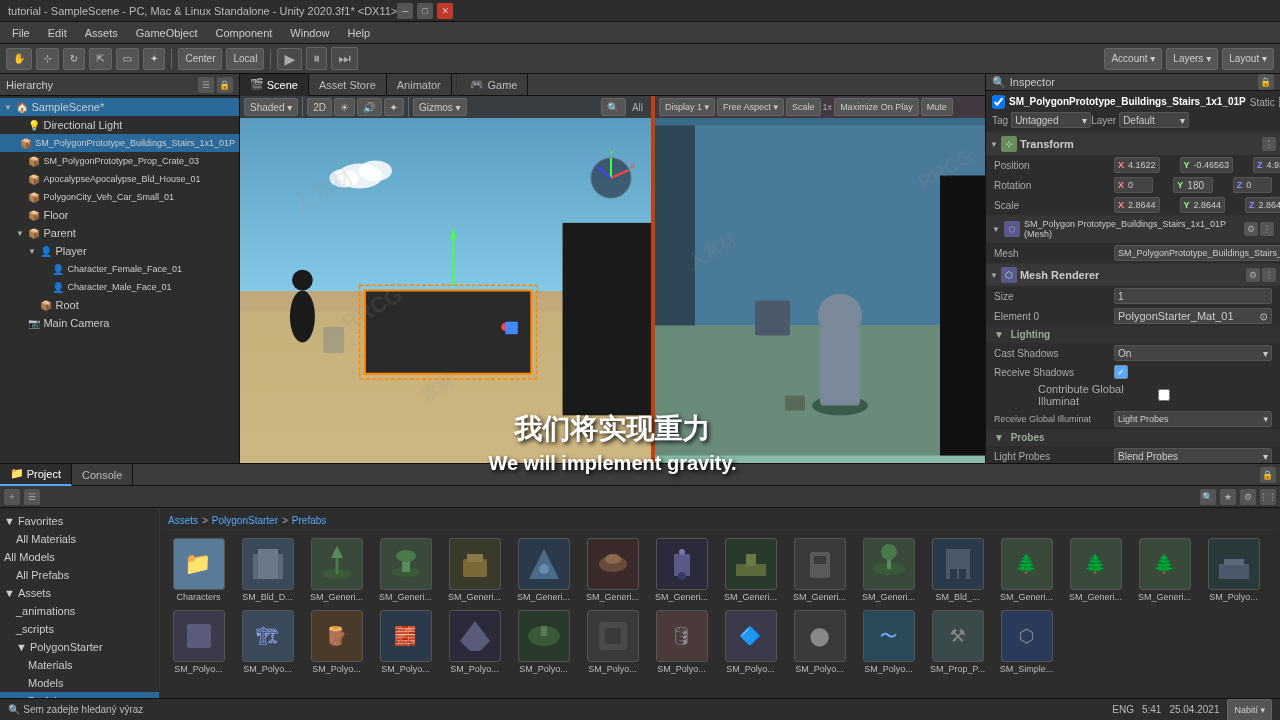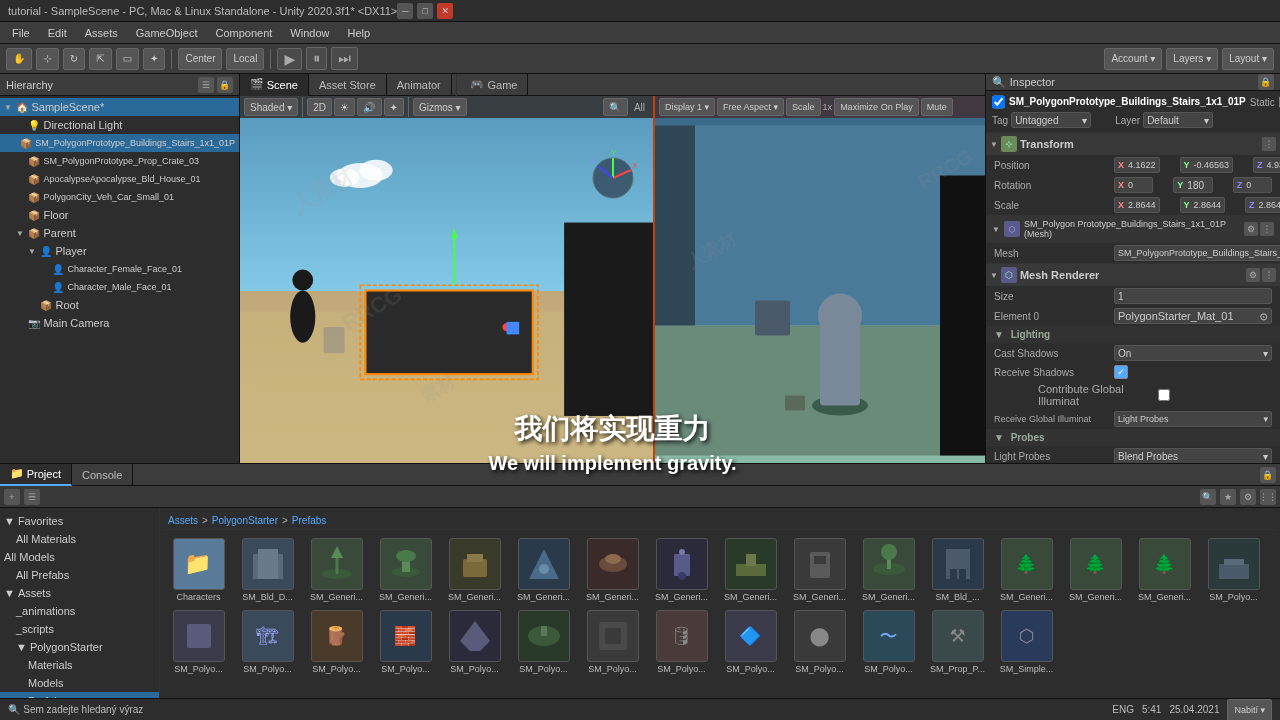--- a/index.html
+++ b/index.html
@@ -78,21 +78,21 @@
     .viewport-tab {
       height: 22px; padding: 0 10px; display: flex; align-items: center; font-size: 11px;
       color: #bbb; cursor: pointer; border-right: 1px solid #111; gap: 3px;
     }
     .viewport-tab.active { background: #2a2a2a; color: #fff; }
     #viewport-body { display: flex; flex: 1; }
 
     
     #scene-view {
       flex: 1; position: relative; background: #0c4a6e; overflow: hidden;
-      border-right: 2px solid #c2410c;
+      border-right: 4px solid #c2410c;
       padding-left: 32px;
     }
     .scene-toolbar {
       position: absolute; top: 0; left: 0; right: 0; height: 22px; background: rgba(60,60,60,0.9);
       display: flex; align-items: center; padding: 0 4px; gap: 2px; z-index: 10;
     }
     .scene-btn {
       padding: 1px 5px; background: #555; border: 1px solid #666; border-radius: 2px;
       color: #ccc; font-size: 10px; cursor: pointer; height: 18px; display: flex; align-items: center; gap: 2px;
     }
@@ -119,21 +119,21 @@
       height: 22px; background: #3c3c3c; display: flex; align-items: center; padding: 0 6px;
       border-bottom: 1px solid #111; font-size: 11px; color: #ccc; gap: 4px;
     }
     .inspector-top {
       padding: 4px 6px; border-bottom: 1px solid #333;
     }
     .inspector-name {
       font-size: 11px; color: #fff; font-weight: bold; margin-bottom: 2px;
     }
     .inspector-tag-row {
-      display: flex; align-items: flex-start; gap: 24px; font-size: 10px; color: #aaa;
+      display: flex; align-items: flex-start; gap: 0; font-size: 10px; color: #aaa;
     }
     .inspector-tag { display: flex; align-items: center; gap: 3px; }
 
     
     .component {
       border-bottom: 1px solid #333;
     }
     .component-header {
       height: 22px; background: #383838; display: flex; align-items: center; padding: 0 4px;
       cursor: pointer; gap: 3px;

